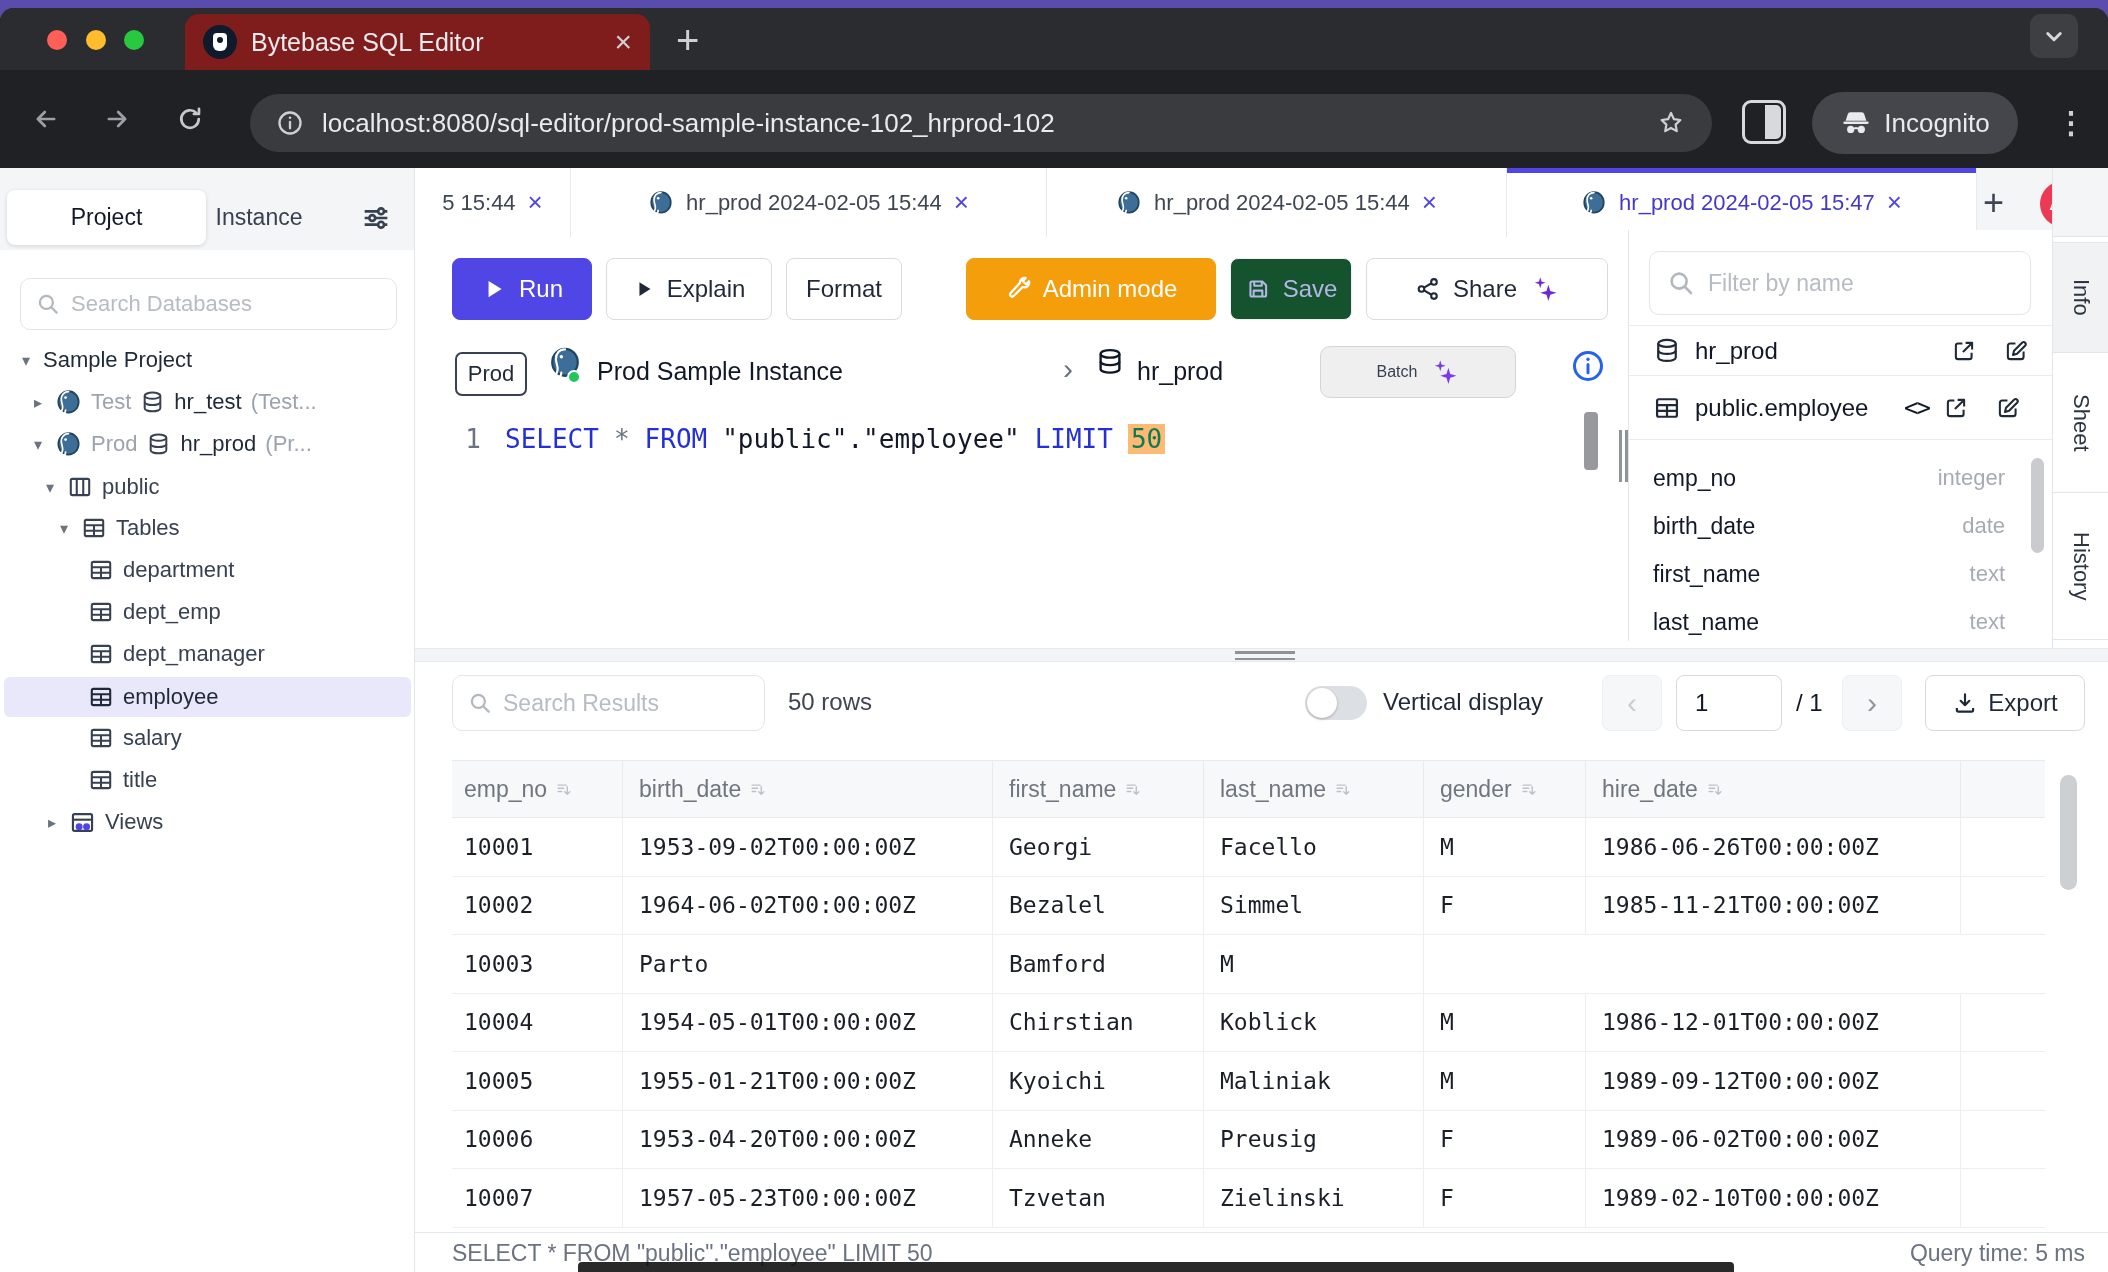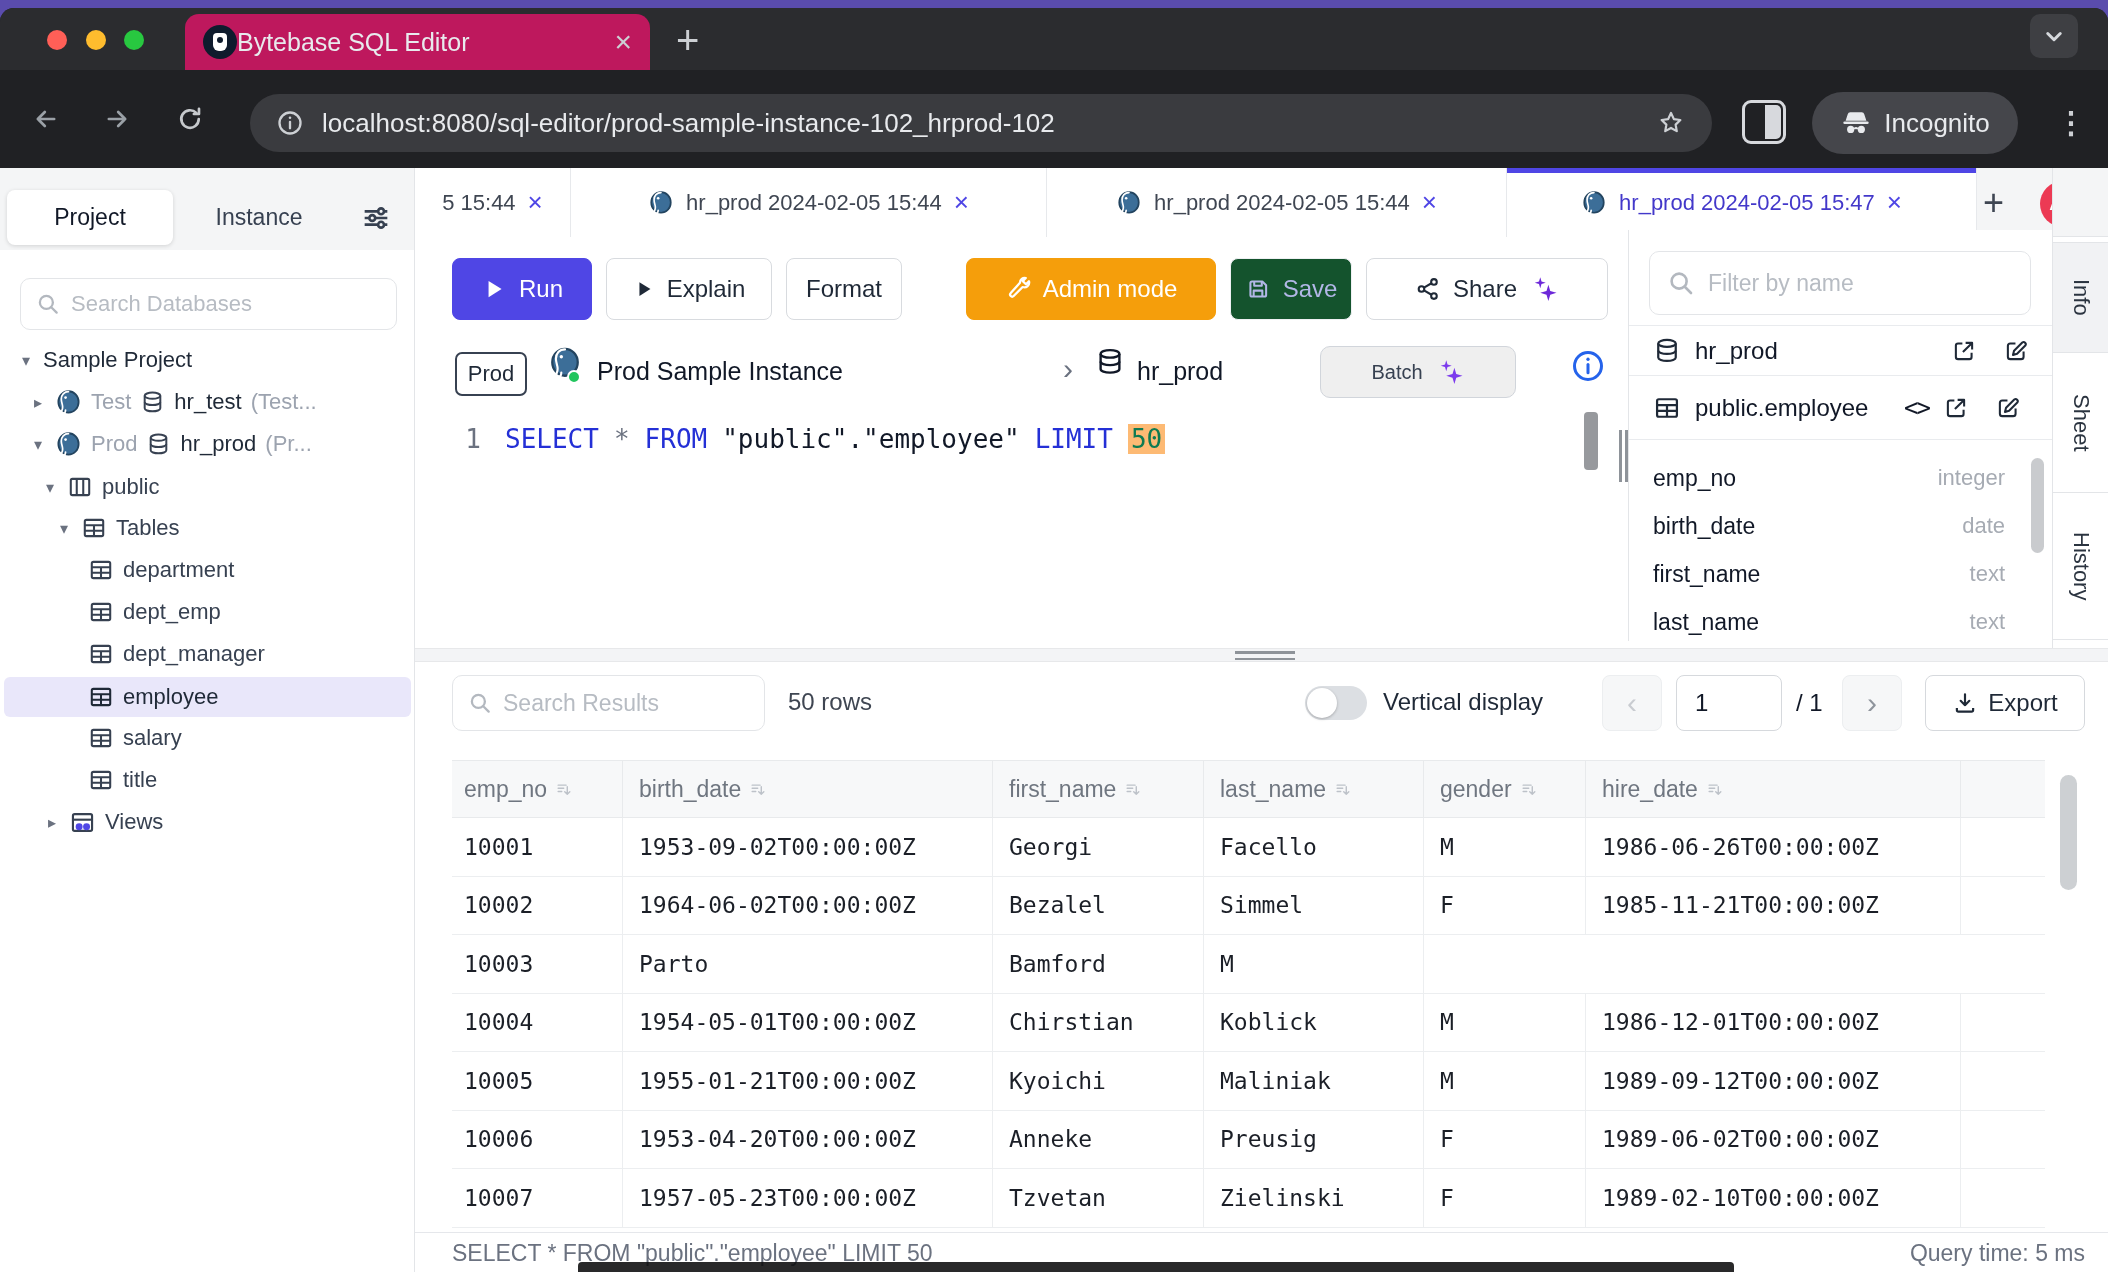--- a/index.html
+++ b/index.html
@@ -6,22 +6,22 @@
   html,body { width:2108px; height:1272px; }
   body { font-family:"Liberation Sans", sans-serif; background:#5a4cad; }
   .screen { position:relative; width:2108px; height:1272px; overflow:hidden; }
   .window { position:absolute; left:0; top:8px; width:2108px; height:1264px;
             border-radius:14px 14px 0 0; overflow:hidden; background:#202124; }
 
   
   .tabstrip { position:absolute; left:0; top:0; width:100%; height:62px; background:#2b2c2f; }
   .tl { position:absolute; top:22px; width:20px; height:20px; border-radius:50%; }
   .tl.red{ left:47px; background:#ff5f57; } .tl.yel{ left:86px; background:#febc2e; } .tl.grn{ left:124px; background:#28c840; }
-  .btab { position:absolute; left:185px; top:6px; width:465px; height:56px; background:#be185d;
-          border-radius:14px 14px 0 0; display:flex; align-items:center; padding:0 18px; }
+  .btab { position:absolute; left:185px; top:6px; width:465px; height:56px; background:#7f1d1d;
+          border-radius:14px 14px 0 0; display:flex; align-items:center; padding:0 18px; gap:14px; }
   .favicon { width:34px; height:34px; border-radius:50%; background:#0f1b2d; position:relative; flex:0 0 auto; }
   .favicon::after{ content:""; position:absolute; left:10px; top:8px; width:14px; height:18px; border-radius:4px 4px 6px 6px; background:#fff; }
   .favicon::before{ content:""; position:absolute; left:14px; top:12px; width:6px; height:6px; border-radius:50%; background:#0f1b2d; z-index:1; }
   .btab-title { color:#e8eaed; font-size:25px; flex:1; white-space:nowrap; overflow:hidden; }
   .btab-close { color:#cdd0d4; font-size:30px; line-height:1; }
   .newtab { position:absolute; left:676px; top:10px; color:#cdd0d4; font-size:40px; font-weight:300; }
   .winchev { position:absolute; right:30px; top:6px; width:48px; height:44px; background:#3e3f43; border-radius:10px;
              display:flex; align-items:center; justify-content:center; color:#d5d8dc; }
   .urlrow { position:absolute; left:0; top:62px; width:100%; height:98px; background:#202124; }
   .navic { position:absolute; top:35px; width:28px; height:28px; color:#9aa0a6; }
@@ -36,21 +36,21 @@
            display:flex; align-items:center; justify-content:center; gap:12px; color:#e8eaed; font-size:26px; }
   .incog svg{ width:32px; height:32px; }
   .moredots { position:absolute; left:2056px; top:35px; color:#cdd0d4; font-size:30px; letter-spacing:0; font-weight:700; }
 
   
   .app { position:absolute; left:0; top:160px; width:2108px; height:1104px; background:#fff; }
 
   
   .sidebar { position:absolute; left:0; top:0; width:415px; height:1104px; background:#fff; border-right:1.5px solid #e3e5e8; }
   .sb-head { position:absolute; left:0; top:0; width:100%; height:82px; background:#f4f5f6; }
-  .sb-tab-active { position:absolute; left:7px; top:22px; width:166px; height:55px; background:#fff; border-radius:8px;
+  .sb-tab-active { position:absolute; left:7px; top:22px; width:199px; height:55px; background:#fff; border-radius:8px;
                    box-shadow:0 1px 4px rgba(0,0,0,.14); display:flex; align-items:center; justify-content:center;
                    font-size:23px; color:#111827; font-weight:500; }
   .sb-tab { position:absolute; left:200px; top:22px; width:118px; height:55px; display:flex; align-items:center; justify-content:center;
             font-size:23px; color:#374151; }
   .sb-sliders { position:absolute; left:360px; top:34px; width:32px; height:32px; color:#374151; }
   .sb-search { position:absolute; left:20px; top:110px; width:377px; height:52px; border:1.6px solid #e3e5e8; border-radius:10px;
                display:flex; align-items:center; padding:16px 14px; gap:10px; background:#fff; }
   .sb-search svg { width:26px; height:26px; color:#b3b8bf; flex:0 0 auto; }
   .sb-search input { border:0; outline:0; font-size:22px; width:100%; color:#111827; font-family:inherit; }
   .sb-search input::placeholder { color:#b7bcc3; }
@@ -122,21 +122,21 @@
   .crumb { position:absolute; left:0; top:172px; width:1213px; height:65px; }
   .envbadge { position:absolute; left:40px; top:12px; width:72px; height:44px; border:2.5px solid #374151; border-radius:7px;
               display:flex; align-items:center; justify-content:center; font-size:22px; color:#1f2937; }
   .crumb-pg { position:absolute; left:133px; top:6px; width:34px; height:34px; }
   .statusdot { position:absolute; left:152px; top:30px; width:14px; height:14px; border-radius:50%; background:#22c55e; border:2px solid #fff; }
   .crumb-inst { position:absolute; left:182px; top:17px; font-size:25px; color:#111827; }
   .crumb-sep { position:absolute; left:648px; top:12px; font-size:30px; color:#6b7280; }
   .crumb-dbic { position:absolute; left:680px; top:7px; width:30px; height:30px; color:#111827; }
   .crumb-db { position:absolute; left:722px; top:17px; font-size:25px; color:#111827; }
   .batch { position:absolute; left:905px; top:6px; width:196px; height:52px; border:1.6px solid #d1d5db; border-radius:10px;
-           display:flex; align-items:center; justify-content:center; gap:12px; font-size:20px; color:#374151; }
+           display:flex; align-items:center; justify-content:center; gap:12px; font-size:16px; color:#374151; }
   .batch svg { width:30px; height:30px; color:#7c3aed; }
   .crumb-info { position:absolute; left:1155px; top:8px; width:36px; height:36px; color:#2563eb; }
 
   
   .editor { position:absolute; left:0; top:237px; width:1213px; height:243px; background:#fff;
             font-family:"DejaVu Sans Mono", monospace; font-size:26px; }
   .codeline { position:absolute; left:0; top:15px; height:38px; width:100%; display:flex; align-items:center; }
   .gutter { width:90px; text-align:right; padding-right:24px; color:#6b7280; flex:0 0 auto; }
   .code { display:flex; gap:15px; }
   .kw { color:#2430d6; } .op { color:#6b7280; } .str { color:#111827; }

